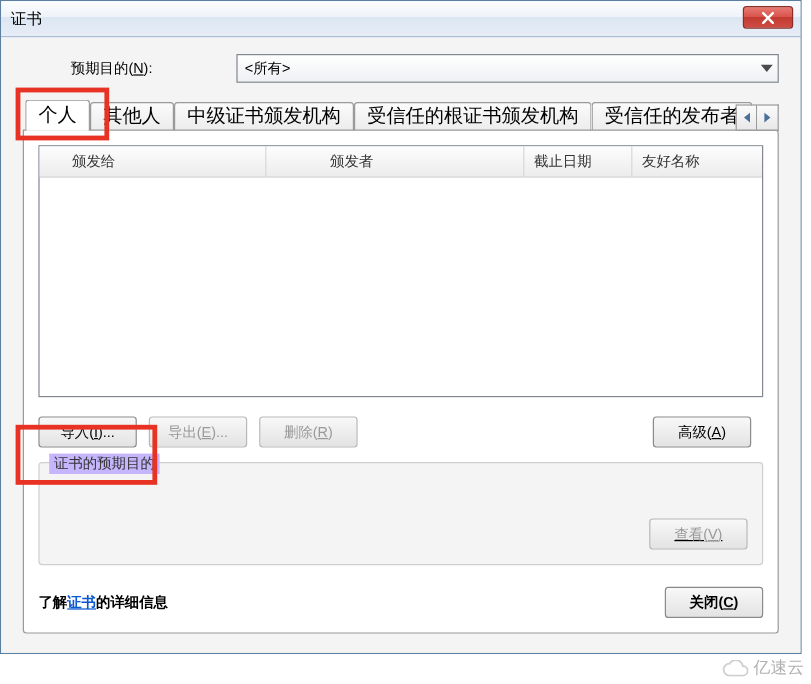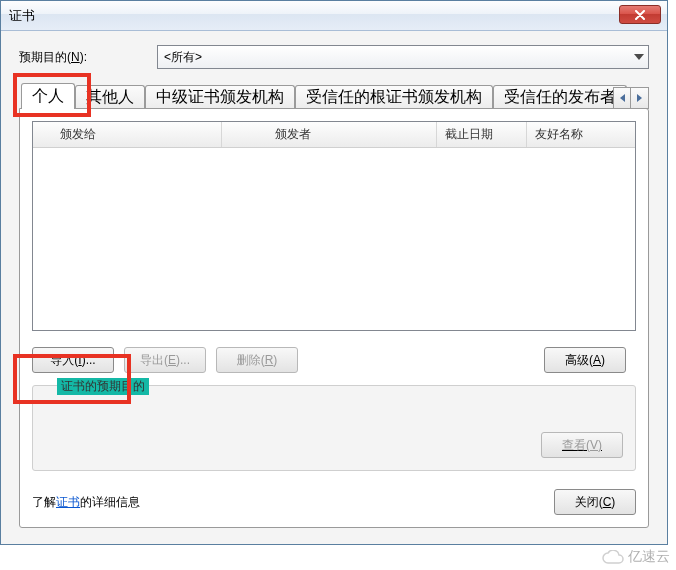--- a/index.html
+++ b/index.html
@@ -52,20 +52,21 @@
     background: #f4f4f4;
   }
   .row-purpose {
     display: flex;
     align-items: center;
     margin-bottom: 14px;
   }
   .row-purpose label {
     width: 138px;
     color: #000;
+    margin-left: 40px;
   }
   .row-purpose label .uline { text-decoration: underline; }
   .purpose-select {
     flex: 1;
     height: 24px;
     border: 1px solid #828790;
     background: linear-gradient(to bottom,#fff,#eef0f3);
     display: flex;
     align-items: center;
     padding: 0 6px;
@@ -207,37 +208,37 @@
     border-radius: 3px;
     padding: 14px 12px 12px 12px;
     margin-top: 12px;
     position: relative;
     background: #f4f4f4;
   }
   .groupbox .gblegend {
     position: absolute;
     top: -8px;
     left: 8px;
-    background: #14b8a6;
+    background: #c4b5fd;
     padding: 0 4px;
     color: #333;
-    margin-left: 16px;
   }
   .groupbox .inner {
     height: 58px;
     display: flex;
     align-items: flex-end;
     justify-content: flex-end;
     text-decoration: underline;
   }
 
   .footer {
     margin-top: 18px;
     display: flex;
     align-items: center;
+    font-weight: bold;
   }
   .footer .link { color: #0b57d0; text-decoration: underline; cursor: pointer; }
 
   
   .hl {
     position: absolute;
     border: 4px solid #e83223;
     pointer-events: none;
     z-index: 20;
   }

